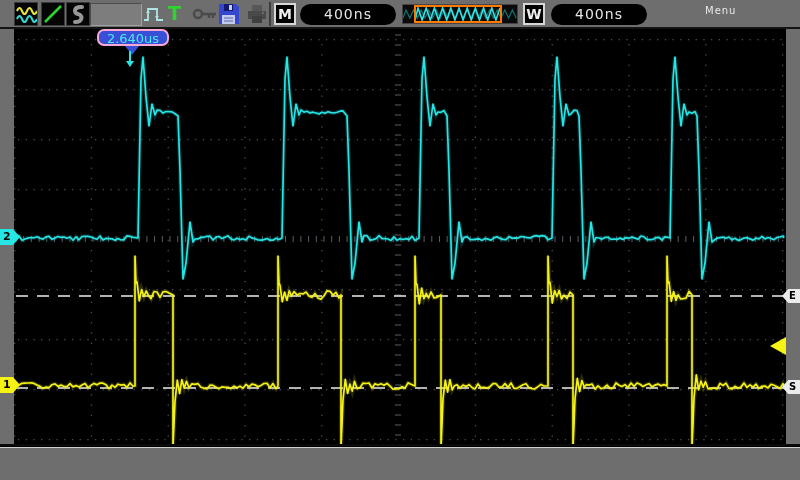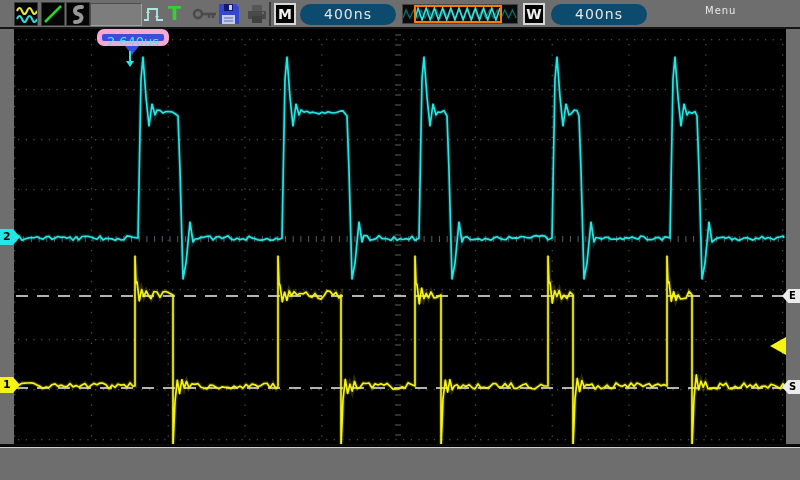--- a/index.html
+++ b/index.html
@@ -12,28 +12,28 @@
   #screen-black-gap{left:0;top:444px;width:800px;height:2px;background:#0a0a0a;}
   #left-strip{left:0;top:27px;width:14px;height:418px;background:#6e6e6e;}
   #right-strip{left:786px;top:27px;width:14px;height:418px;background:#6e6e6e;}
   
   .tile{top:2px;width:24px;height:24px;background:#050505;border:1px solid #3a3a3a;box-sizing:border-box;}
   .recessed{left:90px;top:3px;width:50px;height:21px;background:#7d7d7d;
             border-top:1px solid #4c4c4c;border-left:1px solid #4c4c4c;
             border-bottom:1px solid #a0a0a0;border-right:1px solid #a0a0a0;}
   .letterbox{top:3px;width:22px;height:22px;background:#000;border:2px solid #d8d8d8;box-sizing:border-box;
              color:#f0f0f0;font-size:14px;font-weight:bold;text-align:center;line-height:18px;}
-  .pill{top:4px;height:21px;background:#0c4a6e;border-radius:11px;color:#e6e6e6;
+  .pill{top:4px;height:21px;background:#000000;border-radius:11px;color:#e6e6e6;
         font-size:14px;text-align:center;line-height:21px;letter-spacing:1px;}
   .vdiv-top{top:2px;width:2px;height:24px;background:#3c3c3c;}
   #t-label{left:168px;top:2px;color:#2ed52e;font-size:19px;font-weight:bold;}
   #menu-label{left:705px;top:5px;color:#e8e8e8;font-size:10px;letter-spacing:1px;}
   #preview{left:402px;top:4px;width:116px;height:20px;background:#0a0a0a;border:1px solid #444;box-sizing:border-box;}
   
-  #trig-time-label{left:97px;top:29px;width:72px;height:17px;background:#3a4fd8;border:5px solid #f9a8d4;
+  #trig-time-label{left:97px;top:29px;width:72px;height:17px;background:#3a4fd8;border:2px solid #f9a8d4;
        border-radius:7px;color:#46eded;font-size:13px;text-align:center;line-height:16px;box-sizing:border-box;}
   #trig-label-pointer{left:125px;top:46px;width:0;height:0;border-left:7px solid transparent;
        border-right:7px solid transparent;border-top:9px solid #3a4fd8;}
   #trig-pos-line{left:129px;top:51px;width:2px;height:11px;background:#26e5e5;}
   #trig-pos-head{left:126px;top:61px;width:0;height:0;border-left:4px solid transparent;
        border-right:4px solid transparent;border-top:6px solid #26e5e5;}
   
   .ch-marker{left:0;width:20px;height:16px;color:#000;font-size:11px;font-weight:bold;
      line-height:16px;padding-left:3px;box-sizing:border-box;
      clip-path:polygon(0 0,65% 0,100% 50%,65% 100%,0 100%);}

